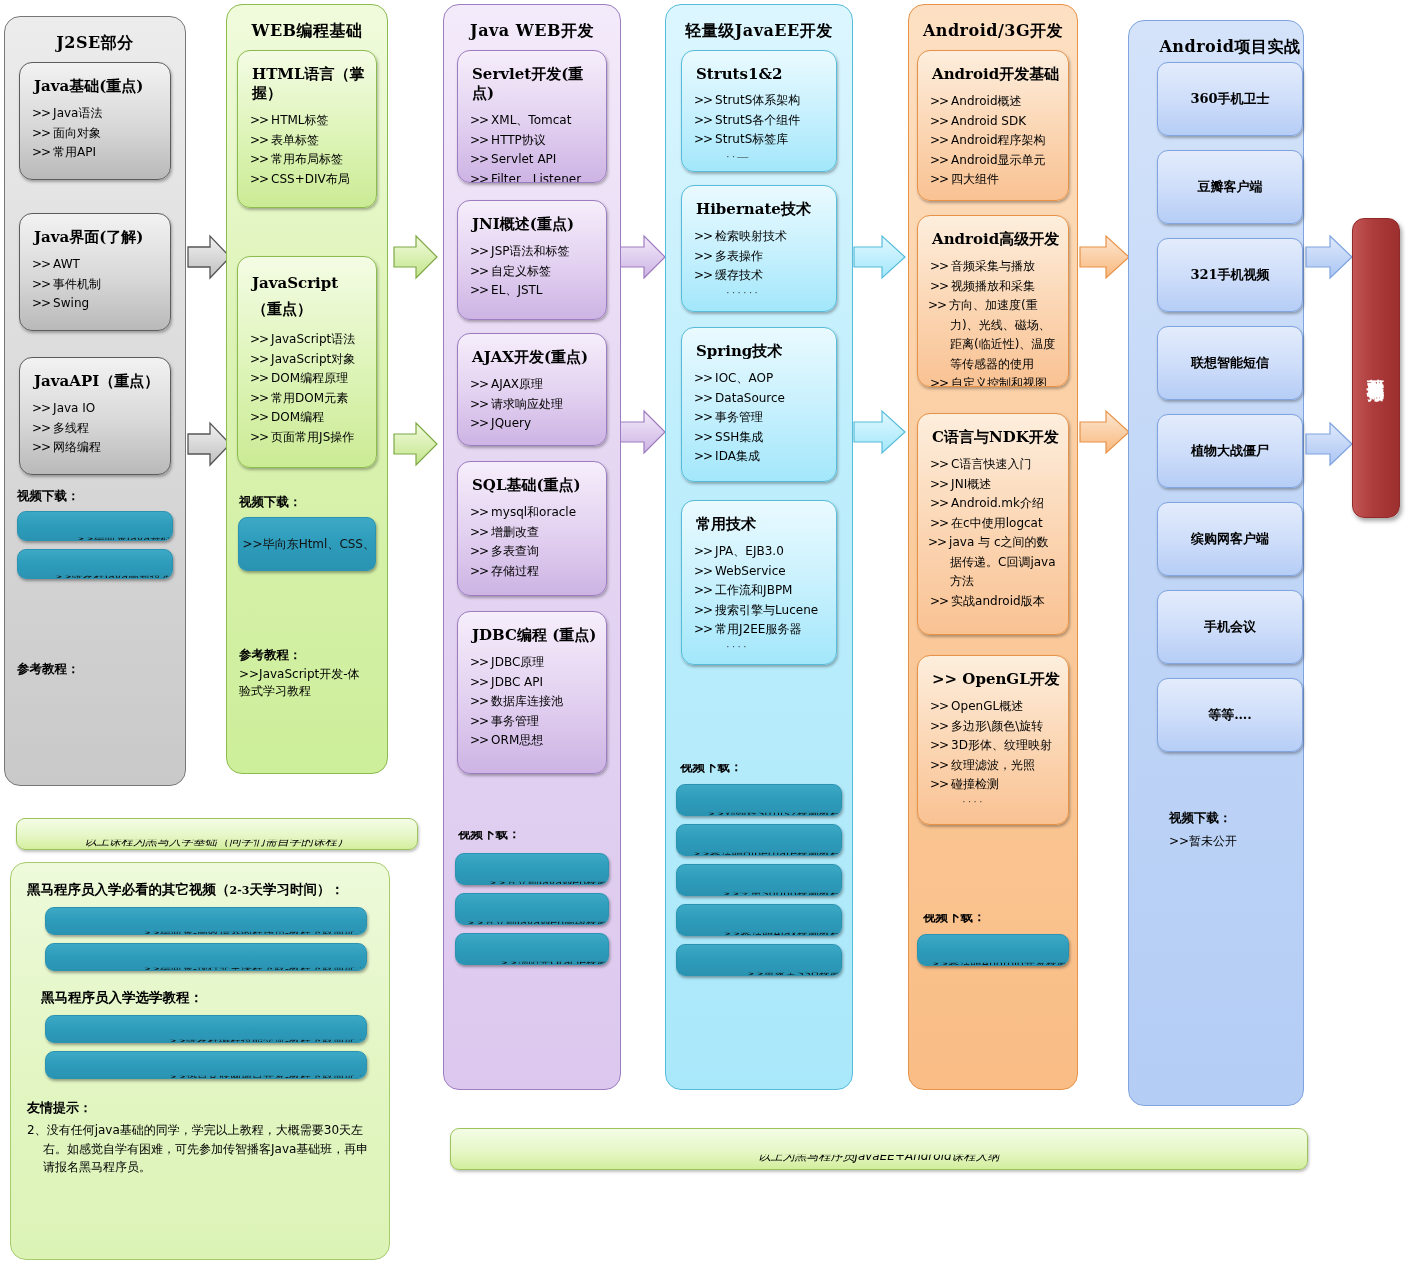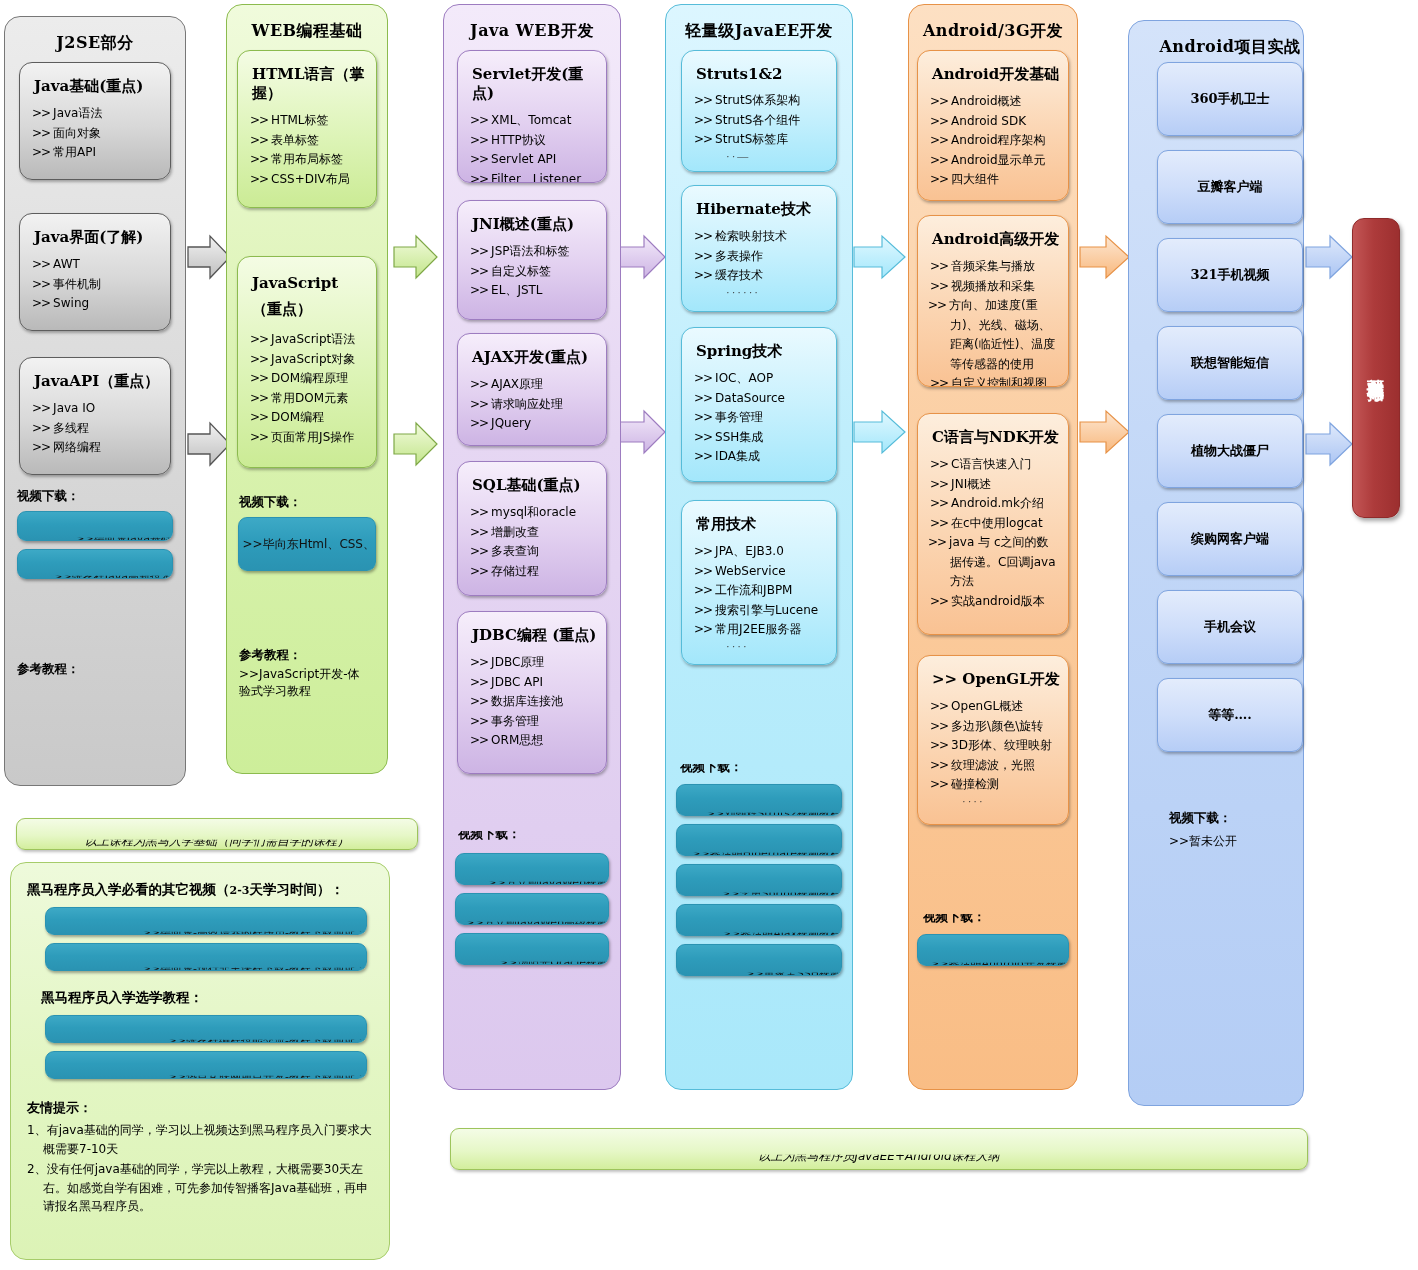--- a/index.html
+++ b/index.html
@@ -575,15 +575,14 @@
 
   <h3 class="indent">黑马程序员入学选学教程：</h3>
   <div class="pill">
       <span>&gt;&gt;张孝祥编程技能交流-教程下载地址：</span>
     </div>
   <div class="pill">
       <span>&gt;&gt;热点互联网项目开发-教程下载地址：</span>
     </div>
 
   <div class="tip-title">友情提示：</div>
-  <div class="tip">1、有java基础的同学，学习以上视频达到黑马程序员入门要求大概需要7-10天</div>
   <div class="tip">2、没有任何java基础的同学，学完以上教程，大概需要30天左右。如感觉自学有困难，可先参加传智播客Java基础班，再申请报名黑马程序员。</div>
 </div>
 
 </body></html>

